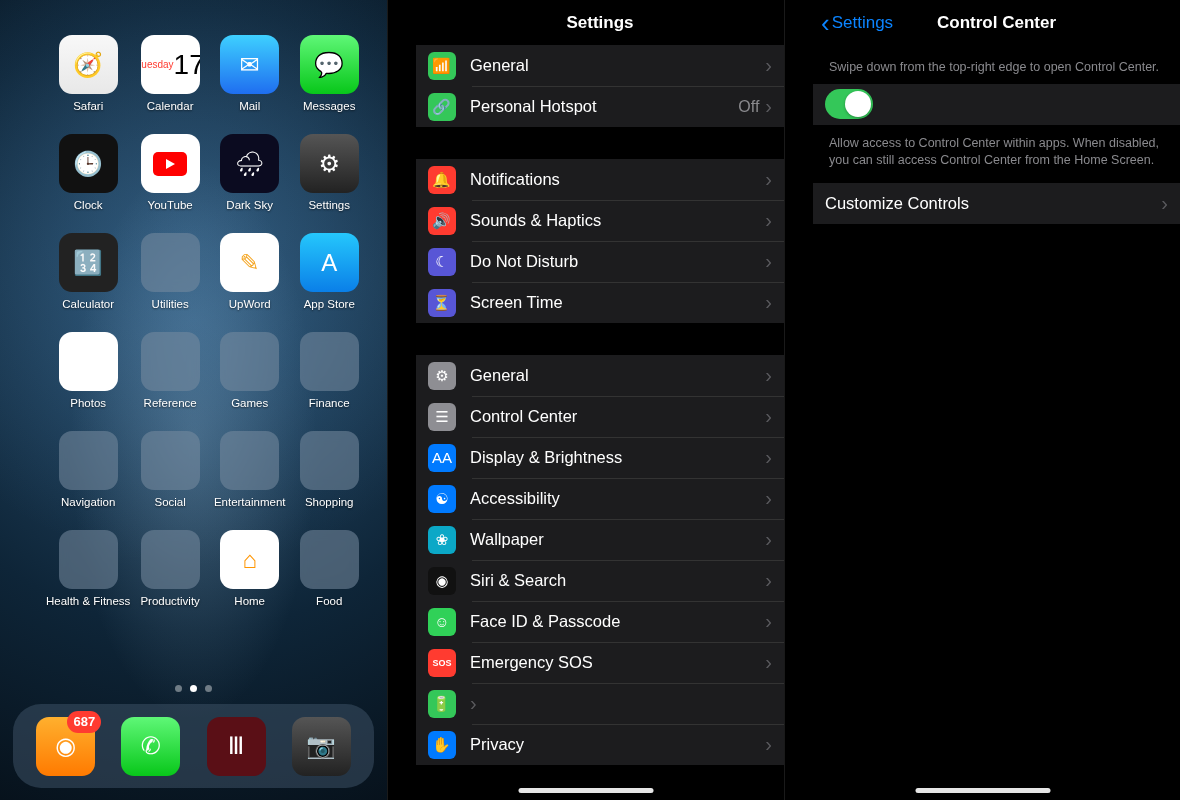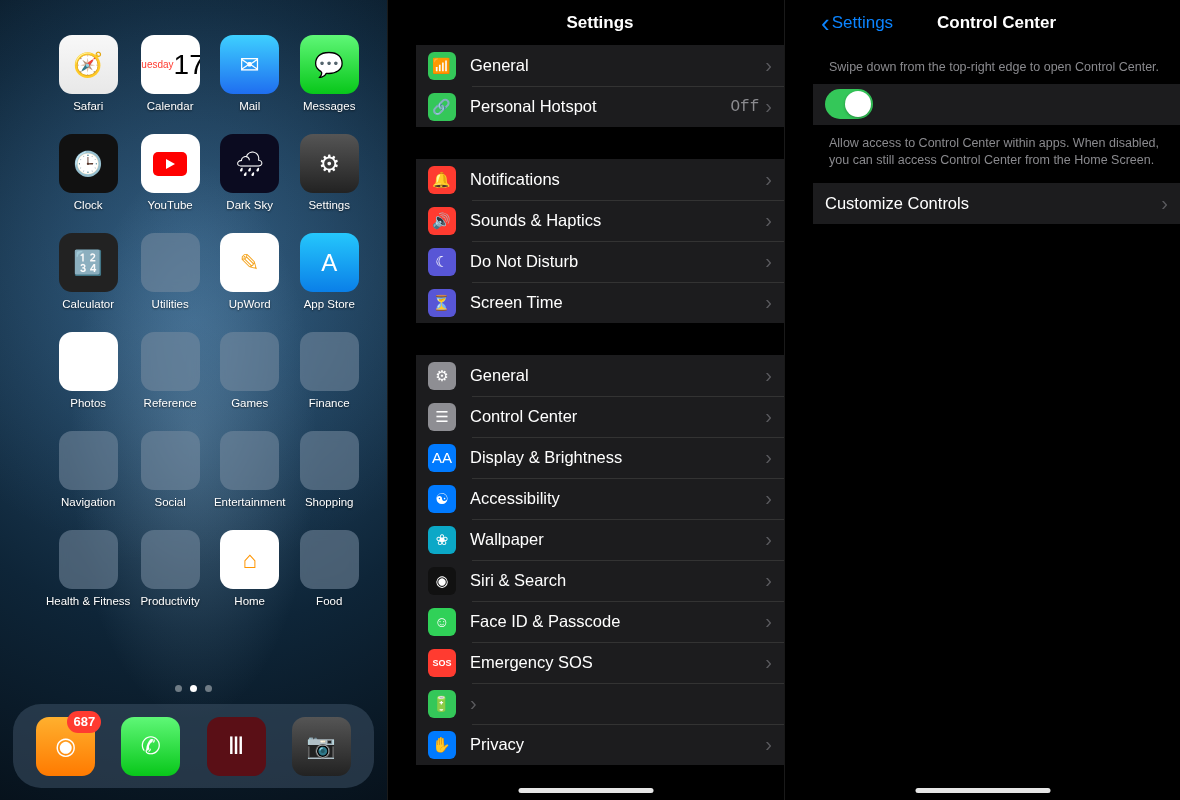--- a/index.html
+++ b/index.html
@@ -34,21 +34,21 @@
 .nav-title { font-size:17px; font-weight:600; color:#fff; }
 .nav-back { position:absolute; left:8px; display:flex; align-items:center; gap:2px; color:#0b84ff; font-size:17px; }
 .nav-back .chev { font-size:26px; line-height:1; font-weight:300; }
 
 .list { background:#1c1c1e; }
 .group-gap { height:32px; }
 .row { display:flex; align-items:center; height:41px; padding:0 12px; position:relative; }
 .row + .row::before { content:""; position:absolute; top:0; left:56px; right:0; height:1px; background:#333; }
 .row-icon { width:28px; height:28px; border-radius:6px; display:flex; align-items:center; justify-content:center; margin-right:14px; font-size:15px; color:#fff; flex-shrink:0; }
 .row-label { flex:1; font-size:16.5px; color:#fff; }
-.row-detail { font-size:16px; color:#8a8a8e; margin-right:6px;font-family:Liberation Mono, monospace; }
+.row-detail { font-size:16px; color:#8a8a8e; margin-right:6px; }
 .row-chev { color:#5a5a5e; font-size:20px; font-weight:300; }
 
 .footer-text { font-size:12.5px; color:#8a8a8e; padding:10px 16px 14px; line-height:1.35; }
 .header-text { font-size:12.5px; color:#8a8a8e; padding:14px 16px 8px; line-height:1.35; }
 
 .switch { width:48px; height:30px; background:#34c759; border-radius:15px; position:relative; }
 .switch::after { content:""; position:absolute; right:2px; top:2px; width:26px; height:26px; background:#fff; border-radius:50%; box-shadow:0 1px 3px rgba(0,0,0,.3); }
 
 .home-indicator { position:absolute; bottom:7px; left:50%; transform:translateX(-50%); width:135px; height:5px; background:#fff; border-radius:3px; opacity:.9; }
 

